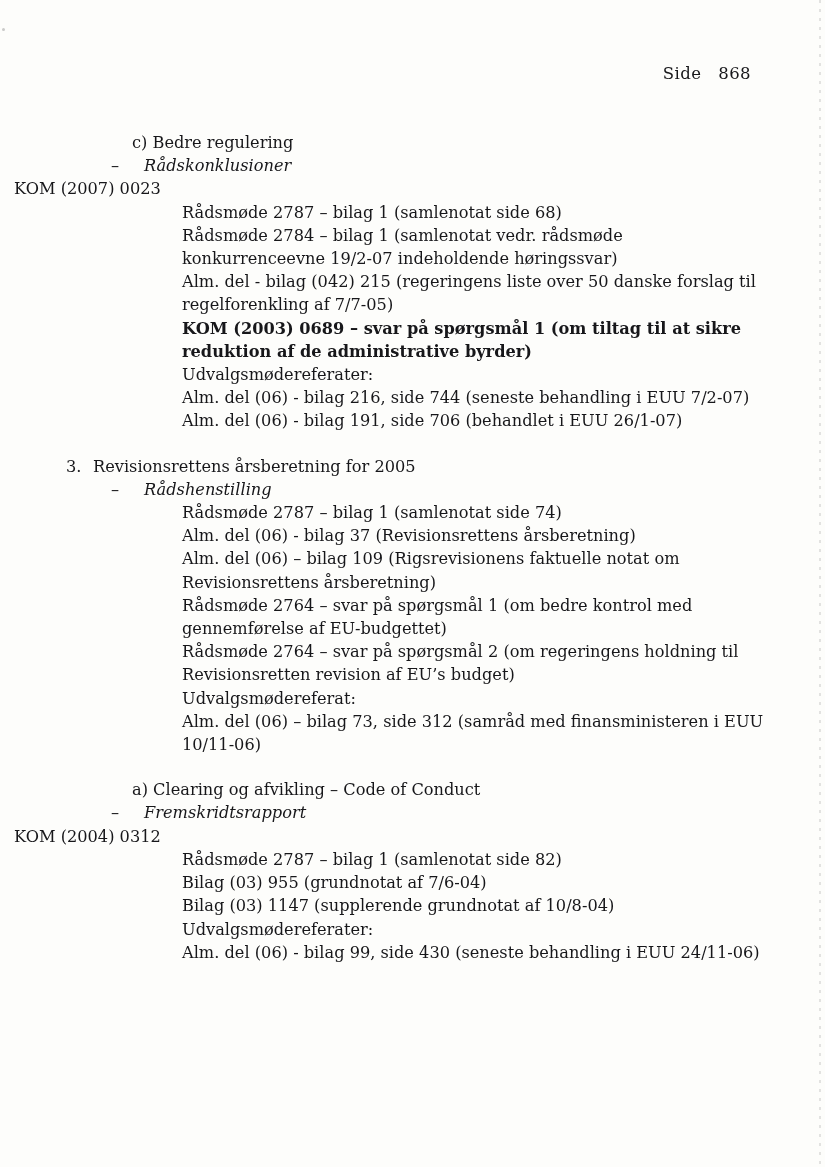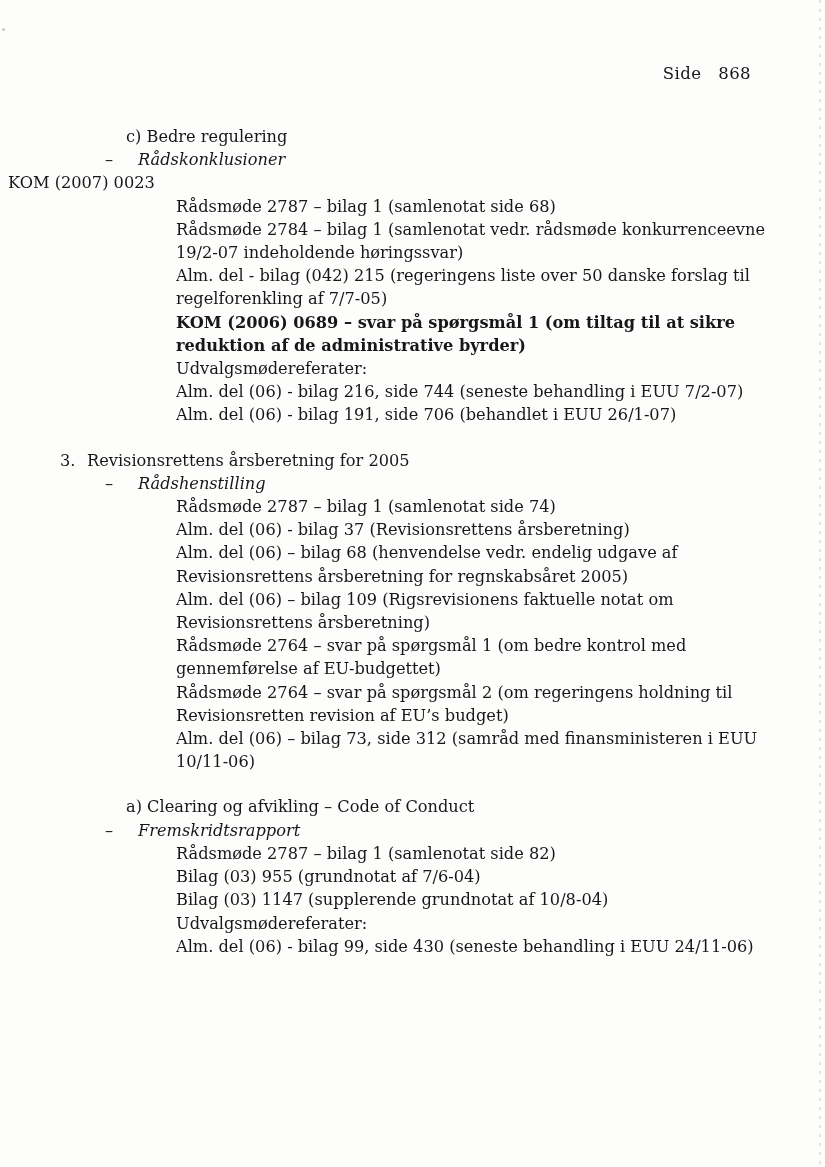--- a/index.html
+++ b/index.html
@@ -53,21 +53,21 @@
   }
 
   .body-text {
     position: absolute;
     top: 117px;
     left: 0;
     right: 0;
   }
 
   .block {
-    margin: 8px;
+    margin: 14px;
   }
   .block.gap {
     margin-top: 22px;
   }
 
   .line {
     font-size: 16.2px;
     line-height: 23.2px;
     white-space: pre-wrap;
     padding: 0;
@@ -104,50 +104,51 @@
       <div class="line lv-letter">c) Bedre regulering</div>
 
       <div class="line lv-dash"><span class="dash">–</span><span class="it">Rådskonklusioner</span></div>
 
       <div class="line lv-kom">KOM (2007) 0023</div>
 
       <div class="line lv-detail">Rådsmøde 2787 – bilag 1 (samlenotat side 68)</div>
       <div class="line lv-detail">Rådsmøde 2784 – bilag 1 (samlenotat vedr. rådsmøde konkurrenceevne 19/2-07 indeholdende høringssvar)</div>
       <div class="line lv-detail">Alm. del - bilag (042) 215 (regeringens liste over 50 danske forslag til regelforenkling af 7/7-05)</div>
 
-      <div class="line lv-detail bd">KOM (2006) 0689 – svar på spørgsmål 1 (om tiltag til at sikre reduktion af de administrative byrder)</div>
+      <div class="line lv-detail bd">KOM (2003) 0689 – svar på spørgsmål 1 (om tiltag til at sikre reduktion af de administrative byrder)</div>
 
       <div class="line lv-detail">Udvalgsmødereferater:</div>
       <div class="line lv-detail">Alm. del (06) - bilag 216, side 744 (seneste behandling i EUU 7/2-07)</div>
       <div class="line lv-detail">Alm. del (06) - bilag 191, side 706 (behandlet i EUU 26/1-07)</div>
     </div>
 
     <div class="block gap">
       <div class="line lv-num"><span class="num">3.</span><span>Revisionsrettens årsberetning for 2005</span></div>
 
       <div class="line lv-dash"><span class="dash">–</span><span class="it">Rådshenstilling</span></div>
 
       <div class="line lv-detail">Rådsmøde 2787 – bilag 1 (samlenotat side 74)</div>
 
 
       <div class="line lv-detail">Alm. del (06) - bilag 37 (Revisionsrettens årsberetning)</div>
-      <div class="line lv-detail">Alm. del (06) – bilag 68 (henvendelse vedr. endelig udgave af Revisionsrettens årsberetning for regnskabsåret 2005)</div>
       <div class="line lv-detail">Alm. del (06) – bilag 109 (Rigsrevisionens faktuelle notat om Revisionsrettens årsberetning)</div>
       <div class="line lv-detail">Rådsmøde 2764 – svar på spørgsmål 1 (om bedre kontrol med gennemførelse af EU-budgettet)</div>
       <div class="line lv-detail">Rådsmøde 2764 – svar på spørgsmål 2 (om regeringens holdning til Revisionsretten revision af EU’s budget)</div>
 
+      <div class="line lv-detail">Udvalgsmødereferat:</div>
       <div class="line lv-detail">Alm. del (06) – bilag 73, side 312 (samråd med finansministeren i EUU 10/11-06)</div>
     </div>
 
     <div class="block gap">
 
       <div class="line lv-letter">a) Clearing og afvikling – Code of Conduct</div>
 
       <div class="line lv-dash"><span class="dash">–</span><span class="it">Fremskridtsrapport</span></div>
 
+      <div class="line lv-kom">KOM (2004) 0312</div>
 
       <div class="line lv-detail">Rådsmøde 2787 – bilag 1 (samlenotat side 82)</div>
       <div class="line lv-detail">Bilag (03) 955 (grundnotat af 7/6-04)</div>
       <div class="line lv-detail">Bilag (03) 1147 (supplerende grundnotat af 10/8-04)</div>
 
       <div class="line lv-detail">Udvalgsmødereferater:</div>
       <div class="line lv-detail">Alm. del (06) - bilag 99, side 430 (seneste behandling i EUU 24/11-06)</div>
     </div>
 
   </div>

